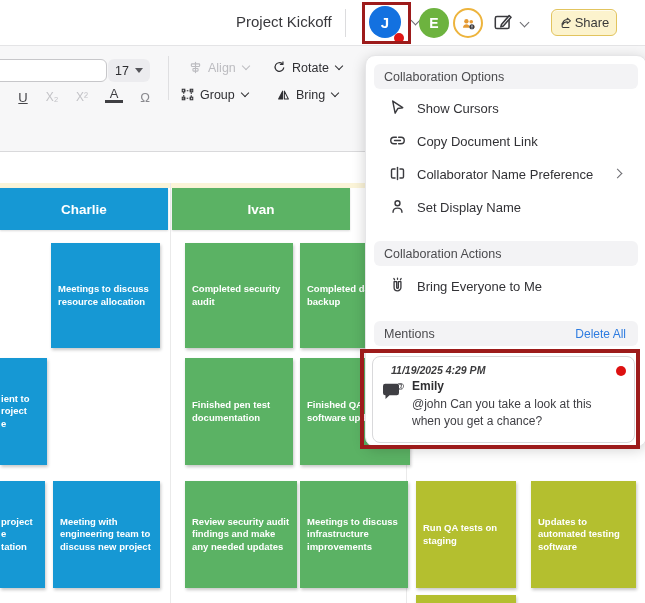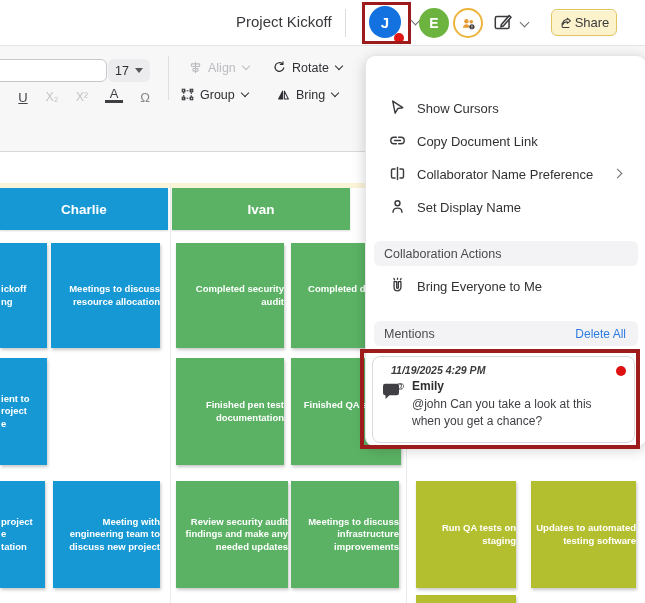--- a/index.html
+++ b/index.html
@@ -63,25 +63,25 @@
   .btn-flip{left:276px;top:41px;color:#2f2f33;}
 
   
   .canvas{position:absolute;left:0;top:152px;width:645px;height:451px;background:#fff;z-index:1;}
   .cream-band{position:absolute;left:0;top:31px;width:645px;height:5px;background:#fbf4d8;}
   .col-line{position:absolute;top:31px;bottom:0;width:1px;background:#eaeaea;}
   .col-header{position:absolute;top:36px;height:42px;display:flex;align-items:center;justify-content:center;
               color:#fff;font-weight:bold;font-size:13.5px;box-shadow:0 1px 2px rgba(0,0,0,.15);}
   .hdr-charlie{left:0;width:168px;background:#1698d4;}
   .hdr-ivan{left:172px;width:178px;background:#5bb264;}
-  .card{position:absolute;display:flex;align-items:center;justify-content:center;text-align:right;
-        color:#fff;font-weight:bold;font-size:9.5px;line-height:1.3;padding:0;white-space:pre-line;
+  .card{position:absolute;display:flex;align-items:center;justify-content:center;text-align:left;
+        color:#fff;font-weight:bold;font-size:9.5px;line-height:1.3;padding:7px;white-space:pre-line;
         box-shadow:1px 2px 3px rgba(0,0,0,.22);cursor:pointer;}
   .card-blue{background:#1698d4;}
-  .card-green{background:#5bb264;}
+  .card-green{background:#5bb264;margin-left:9px;}
   .card-lime{background:#b4bf2f;}
   .card-frag{justify-content:flex-start;text-align:left;padding:4px 1px;}
 
   
   .menu{position:absolute;left:365px;top:55px;width:282px;height:392px;background:#fff;
         border:1px solid #e6e6e8;border-radius:10px;box-shadow:0 3px 14px rgba(0,0,0,.18);z-index:10;}
   .menu-section{position:absolute;left:8px;width:264px;height:25px;background:#f3f3f5;border-radius:6px;
                 display:flex;align-items:center;padding:0 10px;font-size:12.5px;color:#4b4b4e;}
   .menu-item{position:absolute;left:0;width:272px;height:28px;display:flex;align-items:center;
              font-size:13px;color:#323236;cursor:pointer;}
@@ -106,22 +106,20 @@
 <div id="app">
 
   <div class="canvas">
     <div class="cream-band"></div>
     <div class="col-line" style="left:170px"></div>
     <div class="col-line" style="left:406px"></div>
 
     <div class="col-header hdr-charlie">Charlie</div>
     <div class="col-header hdr-ivan">Ivan</div>
 
-    <div class="card card-blue card-frag" style="left:0;top:91px;width:47px;height:105px">ickoff
-ng</div>
     <div class="card card-blue" style="left:51px;top:91px;width:109px;height:105px">Meetings to discuss resource allocation</div>
     <div class="card card-blue card-frag" style="left:0;top:206px;width:47px;height:107px">ient to
 roject
 e</div>
     <div class="card card-blue card-frag" style="left:0;top:329px;width:45px;height:107px">project
 e
 tation</div>
     <div class="card card-blue" style="left:53px;top:329px;width:107px;height:107px">Meeting with engineering team to discuss new project</div>
 
     <div class="card card-green" style="left:176px;top:91px;width:108px;height:105px">Completed security audit</div>
@@ -229,20 +227,21 @@
     <span>
       <svg width="14" height="14" viewBox="0 0 20 20">
         <path d="M11.8 3.2 l4.6 3.7 -4.6 3.7 v-2.3 c-3.6 0 -5.6 1.7 -6.6 4.3 -0.4 -4.3 2 -7.3 6.6 -7.6 z" fill="none" stroke="#3a3a3a" stroke-width="1.5" stroke-linejoin="round"></path>
         <path d="M4.5 10.5 v4.5 a1.3 1.3 0 0 0 1.3 1.3 h8.4" fill="none" stroke="#3a3a3a" stroke-width="1.5" stroke-linecap="round"></path>
       </svg>
     </span>
     <span>Share</span>
   </div>
 
   <div class="menu">
+    <div class="menu-section" style="top:8px">Collaboration Options</div>
 
     <div class="menu-item" style="top:38px">
       <span class="mi-icon">
         <svg width="19" height="19" viewBox="0 0 20 20" fill="none" stroke="currentColor" stroke-width="1.5" stroke-linejoin="round">
           <path d="M5 3.2 L15.5 10.2 L10.3 11.1 L7.5 16 Z"></path>
           </svg>
       </span>
       <span class="mi-label">Show Cursors</span>
     </div>
 

